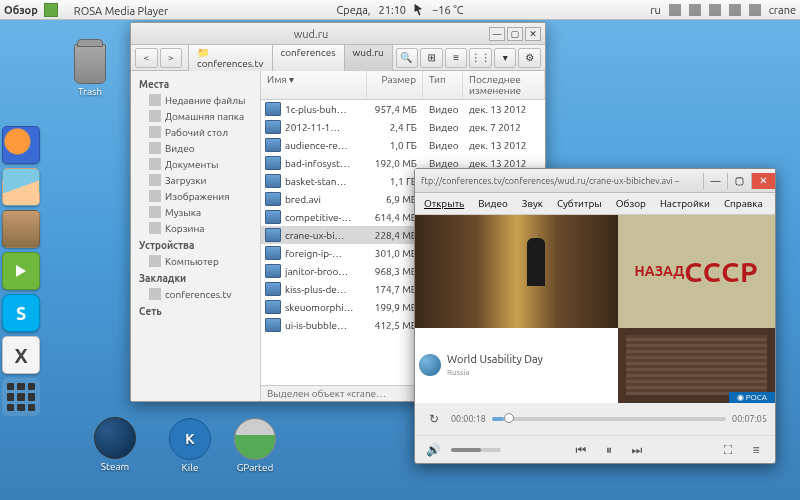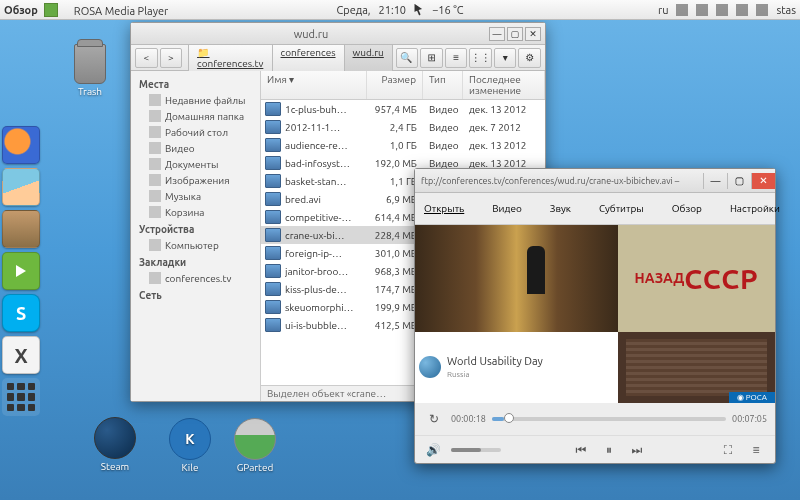--- a/index.html
+++ b/index.html
@@ -42,21 +42,21 @@
 .dock .grid { background: rgba(255,255,255,.1); display: grid; grid-template-columns: repeat(3,1fr); gap: 3px; padding: 5px; border: none; box-shadow: none; }
 .dock .grid div { background: #333; border-radius: 1px; }
 
 
 .fm { position: absolute; top: 22px; left: 130px; width: 416px; height: 380px; background: #f2f2f2; border: 1px solid #9a9a9a; border-radius: 3px; box-shadow: 0 4px 16px rgba(0,0,0,.4); z-index: 10; display: flex; flex-direction: column; font-size: 11px; color: #333; }
 .fm .titlebar { height: 22px; background: linear-gradient(to bottom, #f0f0f0, #dedede); border-bottom: 1px solid #bbb; display: flex; align-items: center; padding: 0 4px; }
 .fm .titlebar .ttl { flex: 1; text-align: center; font-size: 11px; color: #555; }
 .fm .titlebar .wbtn { width: 16px; height: 14px; border: 1px solid #aaa; background: #eee; margin-left: 2px; font-size: 9px; text-align: center; line-height: 12px; }
 .fm .toolbar { height: 26px; background: linear-gradient(to bottom, #f4f4f4, #e6e6e6); border-bottom: 1px solid #bbb; display: flex; align-items: center; padding: 0 4px; gap: 2px; }
 .fm .tbtn { width: 24px; height: 20px; border: 1px solid #bbb; background: linear-gradient(to bottom,#fafafa,#e4e4e4); border-radius: 2px; display: flex; align-items: center; justify-content: center; font-size: 10px; }
-.fm .crumb { display: flex; margin-left: 4px; text-decoration: underline; }
+.fm .crumb { display: flex; margin-left: 4px; }
 .fm .crumb .seg { padding: 2px 8px; border: 1px solid #bbb; background: linear-gradient(to bottom,#fafafa,#e6e6e6); margin-right: -1px; font-size: 10px; }
 .fm .crumb .seg.active { background: linear-gradient(to bottom,#e0e0e0,#d0d0d0); }
 .fm .toolbar .spacer { flex: 1; }
 .fm .body { flex: 1; display: flex; overflow: hidden; }
 .fm .sidebar { width: 130px; background: #f2f2f2; border-right: 1px solid #ccc; padding: 4px 2px; overflow-y: auto; }
 .fm .sidebar .cat { font-weight: bold; font-size: 10px; color: #555; padding: 4px 6px 2px; }
 .fm .sidebar .sitem { padding: 2px 4px 2px 16px; font-size: 10px; color: #444; display: flex; align-items: center; gap: 4px; white-space: nowrap; }
 .fm .sidebar .sitem .si { width: 12px; height: 12px; background: #999; opacity: .5; flex-shrink: 0; }
 .fm .filepane { flex: 1; background: #fff; display: flex; flex-direction: column; }
 .fm .cols { display: flex; border-bottom: 1px solid #ccc; background: linear-gradient(to bottom,#fafafa,#ececec); font-size: 10px; color: #555; }
@@ -71,21 +71,21 @@
 .fm .row .t { width: 40px; padding-left: 6px; }
 .fm .row .d { width: 82px; padding-left: 6px; }
 .fm .status { border-top: 1px solid #ccc; padding: 2px 6px; font-size: 10px; color: #666; background: #f0f0f0; }
 
 
 .mp { position: absolute; top: 168px; left: 414px; width: 362px; height: 296px; background: #ededed; border: 1px solid #888; border-radius: 3px; box-shadow: 0 4px 16px rgba(0,0,0,.5); z-index: 20; display: flex; flex-direction: column; font-size: 11px; }
 .mp .titlebar { height: 24px; background: linear-gradient(to bottom,#f0f0f0,#dedede); border-bottom: 1px solid #bbb; display: flex; align-items: center; }
 .mp .titlebar .ttl { flex: 1; font-size: 9px; color: #555; padding-left: 6px; overflow: hidden; white-space: nowrap; }
 .mp .titlebar .wbtn { width: 24px; height: 16px; border-left: 1px solid #bbb; text-align: center; font-size: 10px; line-height: 16px; }
 .mp .titlebar .wbtn.close { background: #e05545; color: #fff; }
-.mp .menubar { height: 32px; display: flex; gap: 18px; padding: 0 4px; border-bottom: 1px solid #ccc; font-size: 10px; align-items: center; }
+.mp .menubar { height: 22px; display: flex; gap: 4px; padding: 0 4px; border-bottom: 1px solid #ccc; font-size: 10px; align-items: center; }
 .mp .menubar span { padding: 0 5px; }
 .mp .menubar span:first-child { text-decoration: underline; }
 .mp .video { flex: 1; background: #1a1817; display: grid; grid-template-columns: 1.3fr 1fr; grid-template-rows: 1.2fr 0.8fr; position: relative; }
 .mp .video .v1 { background: linear-gradient(to right, #3a2a1a 0%, #6a4a2a 30%, #caa14f 50%, #6a4a2a 70%, #3a2a1a 100%); position: relative; }
 .mp .video .v1::after { content: ""; position: absolute; left: 55%; top: 20%; width: 18px; height: 48px; background: #1a1a1a; border-radius: 6px 6px 0 0; }
 .mp .video .v2 { background: #c7be9a; display: flex; align-items: center; justify-content: center; flex-direction: row; color: #b5191c; font-family: Impact, sans-serif; font-weight: bold; }
 .mp .video .v2 .nz { font-size: 14px; } .mp .video .v2 .cp { font-size: 28px; letter-spacing: 1px; }
 .mp .video .v3 { background: #fff; display: flex; align-items: center; padding: 4px 4px; gap: 6px; }
 .mp .video .v3 .globe { width: 22px; height: 22px; border-radius: 50%; background: radial-gradient(circle at 30% 30%, #7ab8e0, #2a6a9a); }
 .mp .video .v3 .wt { font-size: 11px; color: #333; line-height: 1.1; }
@@ -121,21 +121,21 @@
     <span class="pointer"></span>
     <span>−16 °C</span>
   </div>
   <div class="right">
     <span>ru</span>
     <span class="ico"></span>
     <span class="ico"></span>
     <span class="ico"></span>
     <span class="ico"></span>
     <span class="ico"></span>
-    <span>stas</span>
+    <span>crane</span>
   </div>
 </div>
 
 <div class="desktop-icon trash"><div class="ic"></div><span>Trash</span></div>
 <div class="desktop-icon steam"><div class="ic"></div><span>Steam</span></div>
 <div class="desktop-icon kile"><div class="ic">K</div><span>Kile</span></div>
 <div class="desktop-icon gparted"><div class="ic"></div><span>GParted</span></div>
 
 <div class="dock">
   <div class="ditem firefox"></div>
@@ -182,20 +182,21 @@
   </div>
   <div class="body">
     <div class="sidebar">
       <div class="cat">Места</div>
       <div id="sb-places">
           <div class="sitem"><span class="si"></span>Недавние файлы</div>
           <div class="sitem"><span class="si"></span>Домашняя папка</div>
           <div class="sitem"><span class="si"></span>Рабочий стол</div>
           <div class="sitem"><span class="si"></span>Видео</div>
           <div class="sitem"><span class="si"></span>Документы</div>
+          <div class="sitem"><span class="si"></span>Загрузки</div>
           <div class="sitem"><span class="si"></span>Изображения</div>
           <div class="sitem"><span class="si"></span>Музыка</div>
           <div class="sitem"><span class="si"></span>Корзина</div>
         </div>
       <div class="cat">Устройства</div>
       <div id="sb-devices">
           <div class="sitem"><span class="si"></span>Компьютер</div>
         </div>
       <div class="cat">Закладки</div>
       <div id="sb-bookmarks">

